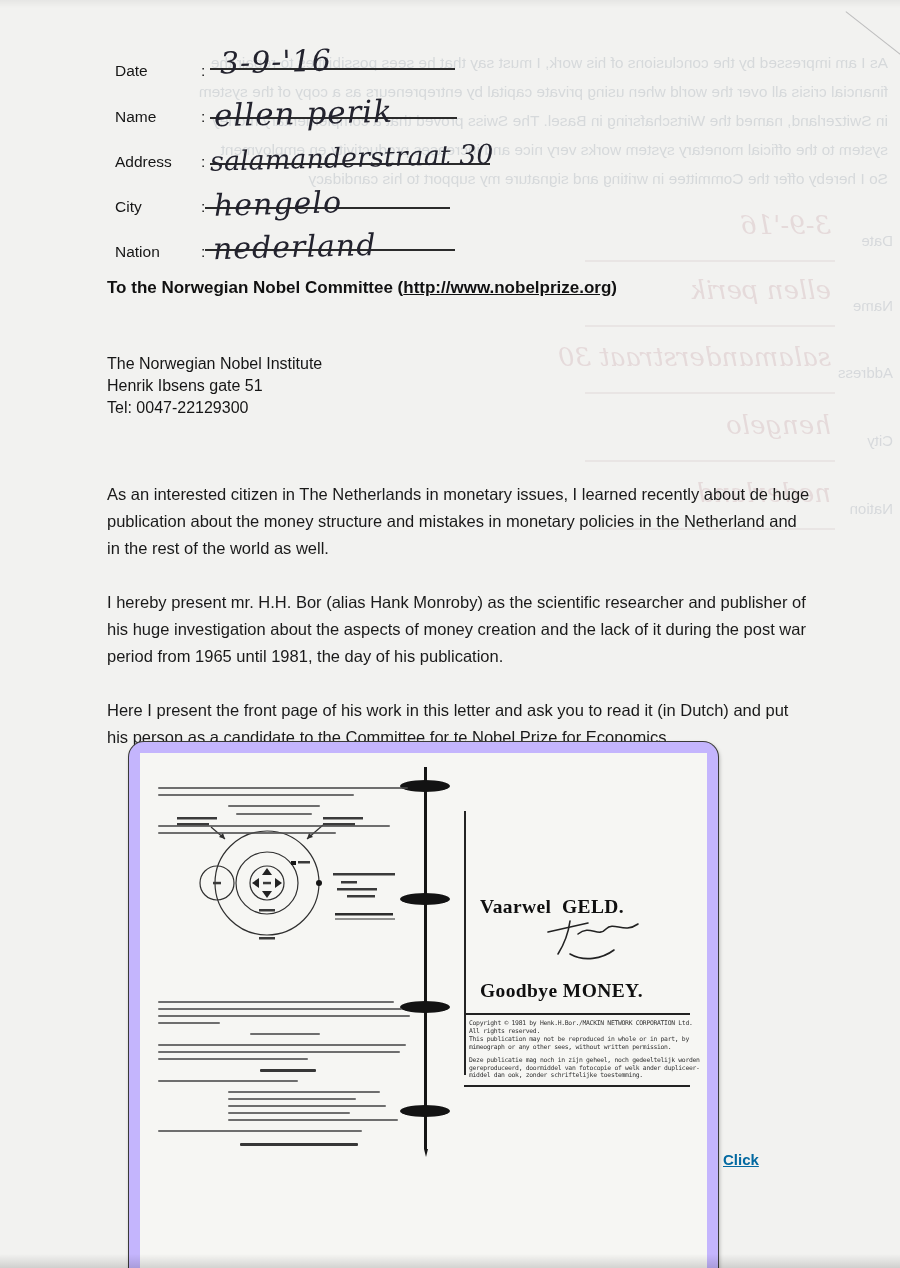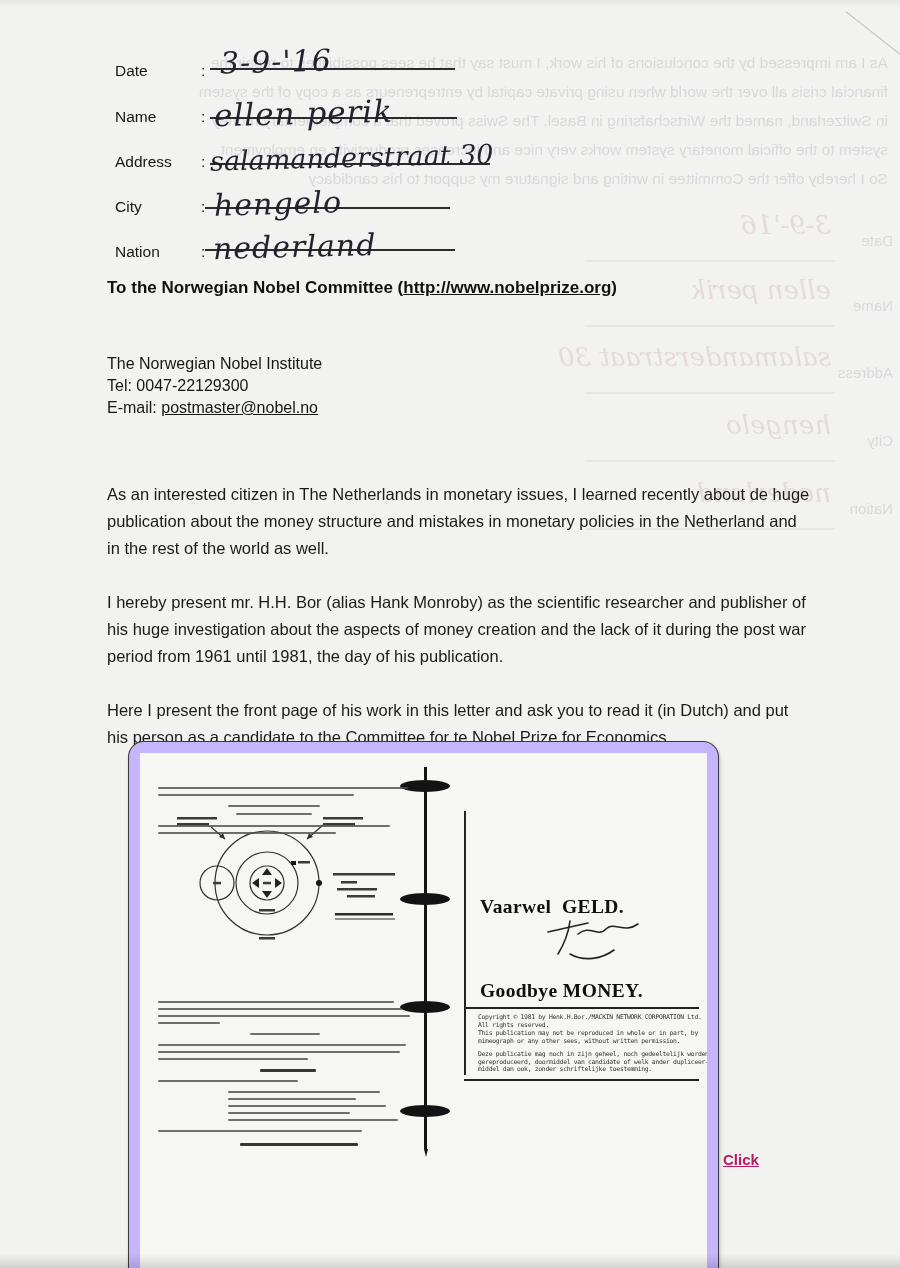--- a/index.html
+++ b/index.html
@@ -43,28 +43,28 @@
   .book-inner{position:absolute;left:11px;top:11px;right:11px;bottom:11px;background:#f6f6f3;overflow:hidden;}
   .spine{position:absolute;left:284px;top:14px;width:3px;height:382px;background:#151515;}
   .spine::after{content:"";position:absolute;left:0;top:382px;border-left:2px solid transparent;
         border-right:2px solid transparent;border-top:8px solid #151515;}
   .ring{position:absolute;left:260px;width:50px;height:12px;background:#131313;border-radius:50%;}
   .sm{position:absolute;height:2px;background:#4c4c4c;opacity:.8;border-radius:1px;}
   .sm.dark{height:2.5px;background:#2c2c2c;opacity:.95;}
   .rp-rule{position:absolute;left:324px;top:58px;width:2px;height:264px;background:#242424;}
   .bk-title{position:absolute;left:340px;top:84px;font-family:"Liberation Serif",serif;
         font-weight:bold;font-size:19.5px;line-height:28px;color:#101010;letter-spacing:.4px;white-space:pre;}
-  .copyright{position:absolute;left:324px;top:254px;width:218px;border-top:2px solid #222;
-        border-bottom:2px solid #222;padding:5px 3px 5px 14px;}
+  .copyright{position:absolute;left:324px;top:260px;width:218px;border-top:2px solid #222;
+        border-bottom:2px solid #222;padding:5px 3px 5px 5px;}
   .copyright div{font-family:"DejaVu Sans Mono",monospace;font-size:6.4px;line-height:7.9px;
         color:#333;letter-spacing:-.3px;white-space:nowrap;}
   .copy-gap{height:5px;}
 
   .click{position:absolute;left:723px;top:1151px;font-size:15px;font-weight:bold;
-        text-decoration:underline;color:#be185d;cursor:pointer;}
+        text-decoration:underline;color:#0369a1;cursor:pointer;}
   .crease{position:absolute;left:838px;top:34px;width:74px;height:1px;background:rgba(90,90,95,.35);
         transform:rotate(38deg);}
 </style>
 </head>
 <body>
 
 <div class="page">
 
   <div class="crease"></div>
 
@@ -126,27 +126,27 @@
 
   <span class="form-label" style="top:243px">Nation</span>
   <span class="form-colon" style="top:243px">:</span>
   <span class="form-line" style="left:205px;top:249px;width:250px"></span>
   <span class="hand" style="left:213px;top:229px;font-size:30px">nederland</span>
 
   <div class="committee"><span>To the Norwegian Nobel Committee (</span><span class="url">http://www.nobelprize.org</span><span>)</span></div>
 
   <div class="institute">
     <div>The Norwegian Nobel Institute</div>
+    <div>Henrik Ibsens gate 51</div>
     <div>Tel: 0047-22129300</div>
-    <div><span>E-mail: </span><span class="email">postmaster@nobel.no</span></div>
   </div>
 
   <div class="letter">
     <p>As an interested citizen in The Netherlands in monetary issues, I learned recently about de huge publication about the money structure and mistakes in monetary policies in the Netherland and in the rest of the world as well.</p>
-    <p>I hereby present mr. H.H. Bor (alias Hank Monroby) as the scientific researcher and publisher of his huge investigation about the aspects of money creation and the lack of it during the post war period from 1961 until 1981, the day of his publication.</p>
+    <p>I hereby present mr. H.H. Bor (alias Hank Monroby) as the scientific researcher and publisher of his huge investigation about the aspects of money creation and the lack of it during the post war period from 1965 until 1981, the day of his publication.</p>
     <p>Here I present the front page of his work in this letter and ask you to read it (in Dutch) and put his person as a candidate to the Committee for te Nobel Prize for Economics.</p>
   </div>
 
   <div class="book">
     <div class="book-inner" id="book-inner">
 
       <div class="spine"></div>
 
       <svg style="position:absolute;left:15px;top:62px" width="300" height="170" viewBox="0 0 300 170">
         <circle cx="112" cy="68" r="52" fill="none" stroke="#2f2f2f" stroke-width="1.2"></circle>
@@ -195,21 +195,21 @@
         </g>
       </svg>
 
       <div class="copyright">
         <div>Copyright © 1981 by Henk.H.Bor./MACKIN NETWORK CORPORATION Ltd.</div>
         <div>All rights reserved.</div>
         <div>This publication may not be reproduced in whole or in part, by</div>
         <div>mimeograph or any other sees, without written permission.</div>
         <div class="copy-gap"></div>
         <div>Deze publicatie mag noch in zijn geheel, noch gedeeltelijk worden</div>
-        <div>gereproduceerd, doormiddel van candidate of welk ander dupliceer-</div>
+        <div>gereproduceerd, doormiddel van fotocopie of welk ander dupliceer-</div>
         <div>middel dan ook, zonder schriftelijke toestemming.</div>
       </div>
     <div class="ring" style="top: 27px;"></div>
         <div class="ring" style="top: 140px;"></div>
         <div class="ring" style="top: 248px;"></div>
         <div class="ring" style="top: 352px;"></div>
         <div class="sm" style="left: 18px; top: 34px; width: 250px;"></div>
         <div class="sm" style="left: 18px; top: 41px; width: 196px;"></div>
         <div class="sm" style="left: 88px; top: 52px; width: 92px;"></div>
         <div class="sm" style="left: 96px; top: 60px; width: 76px;"></div>

